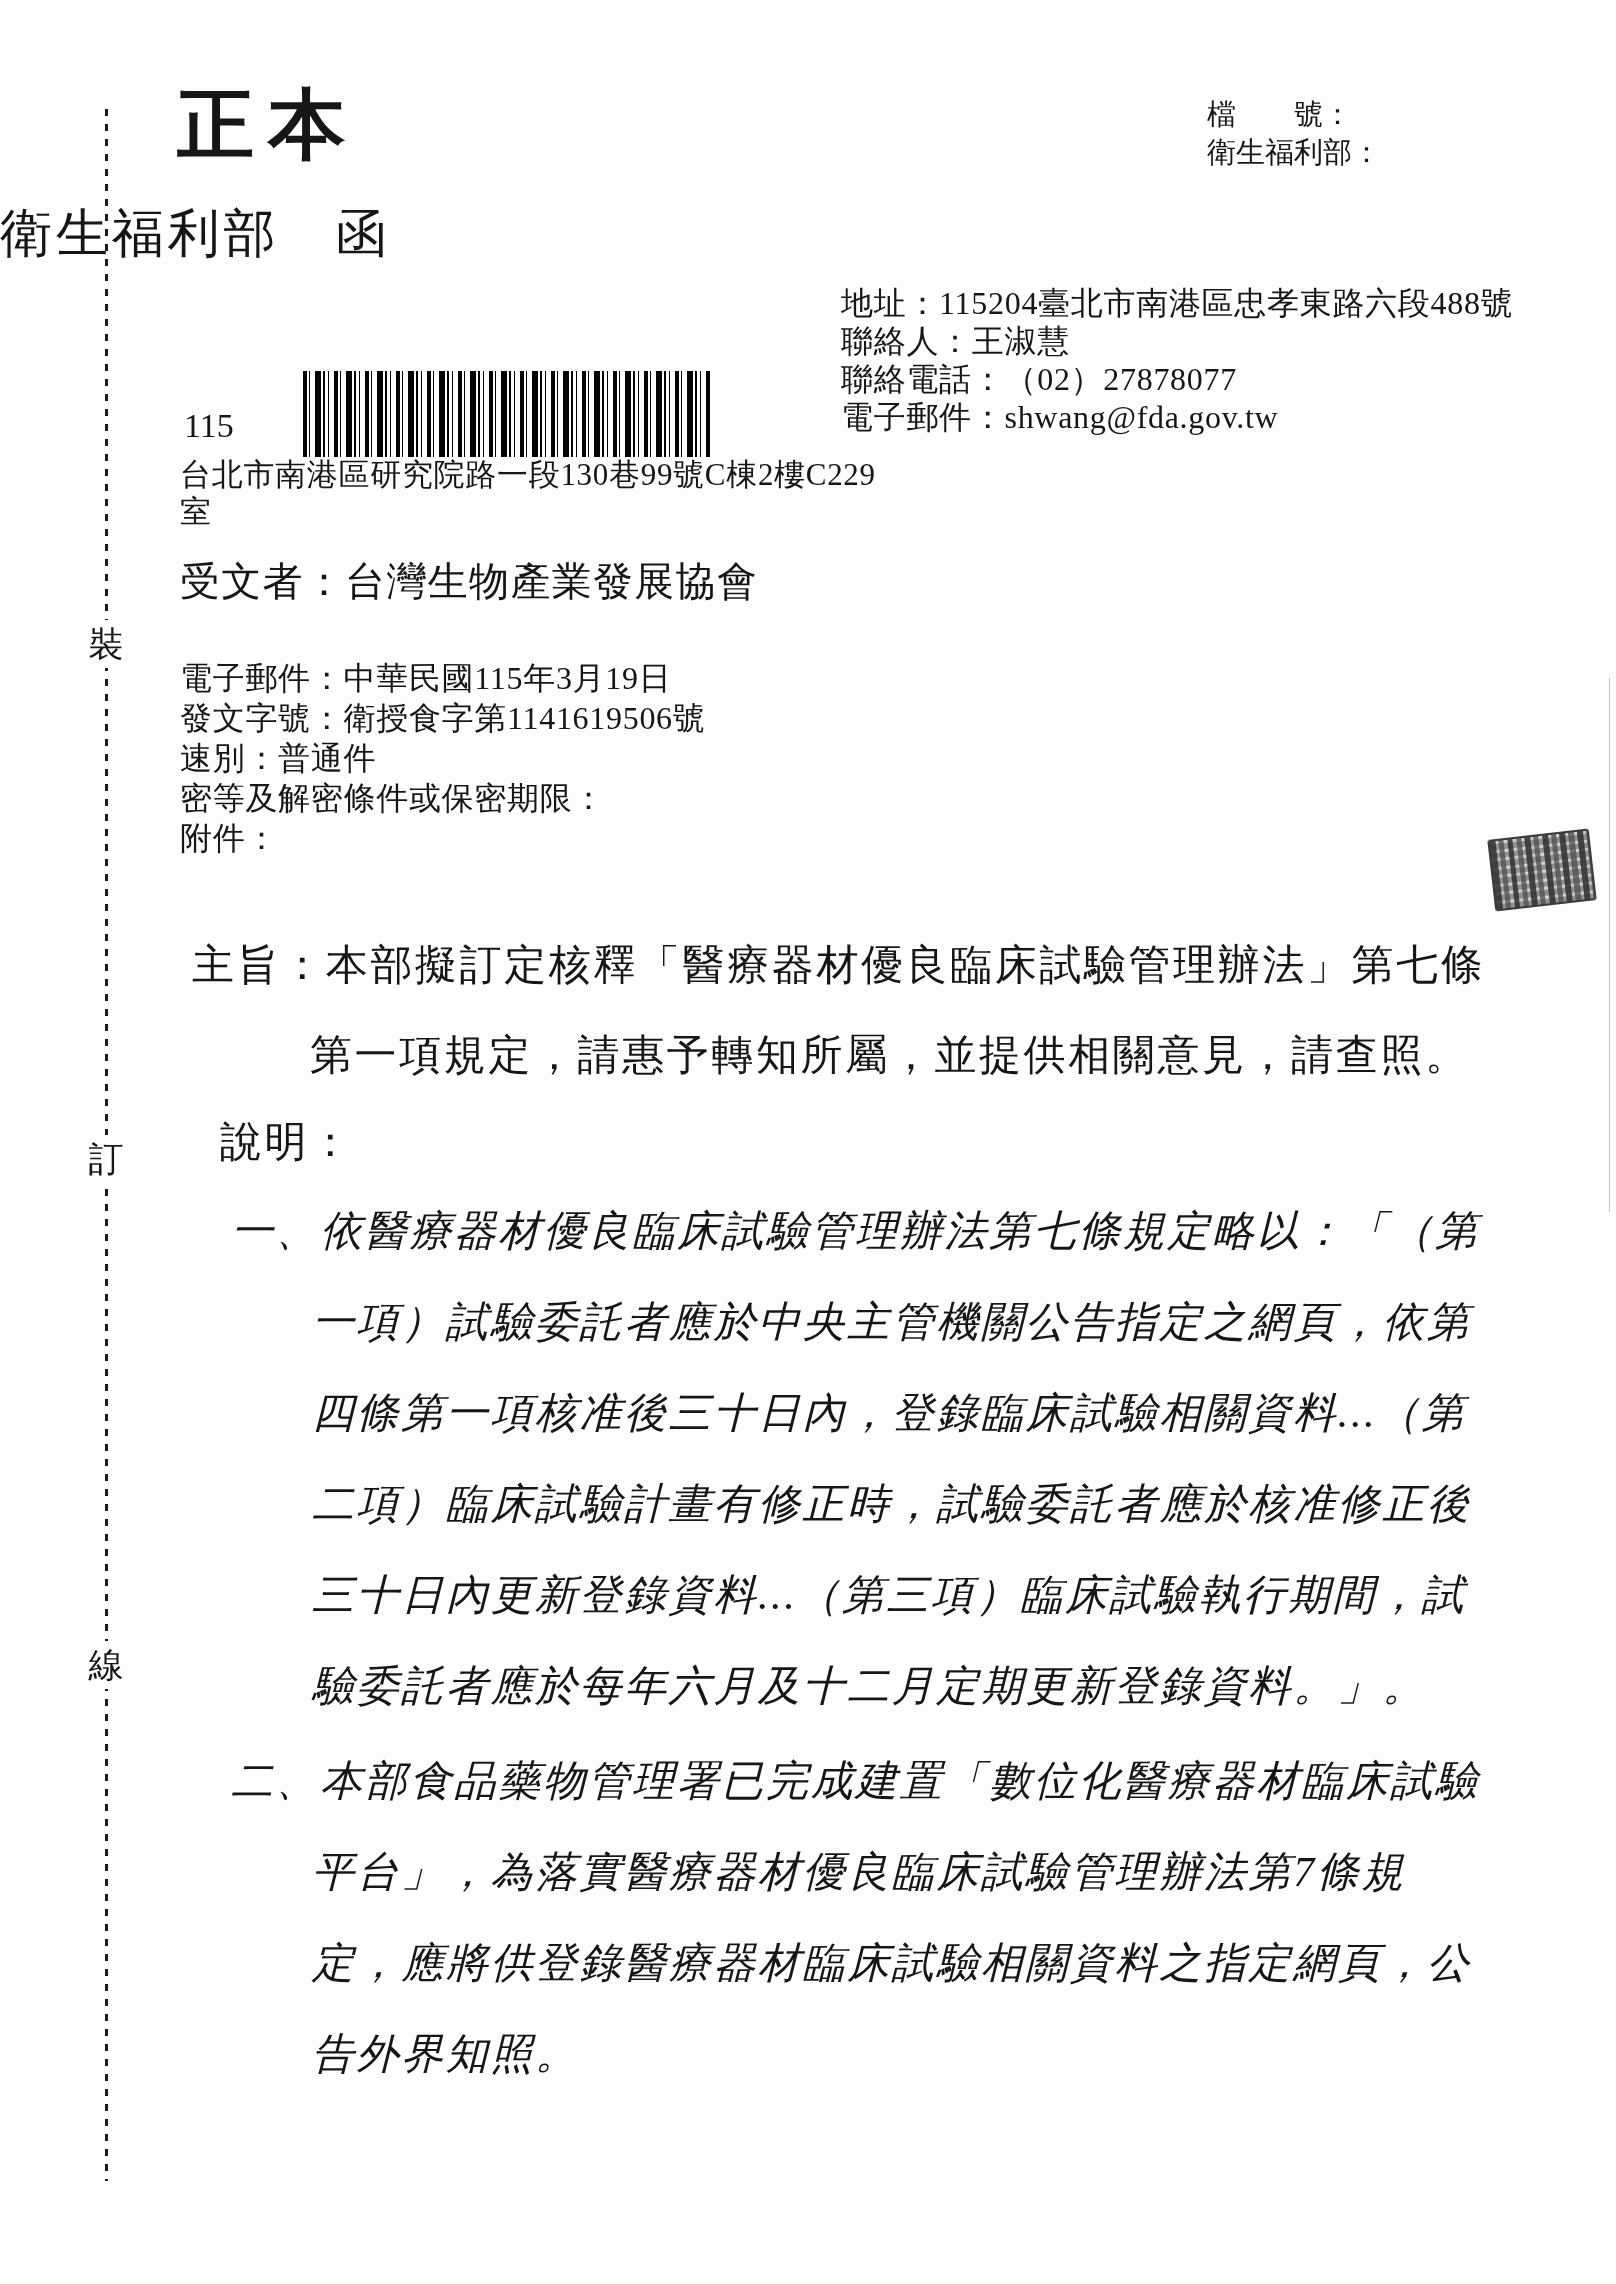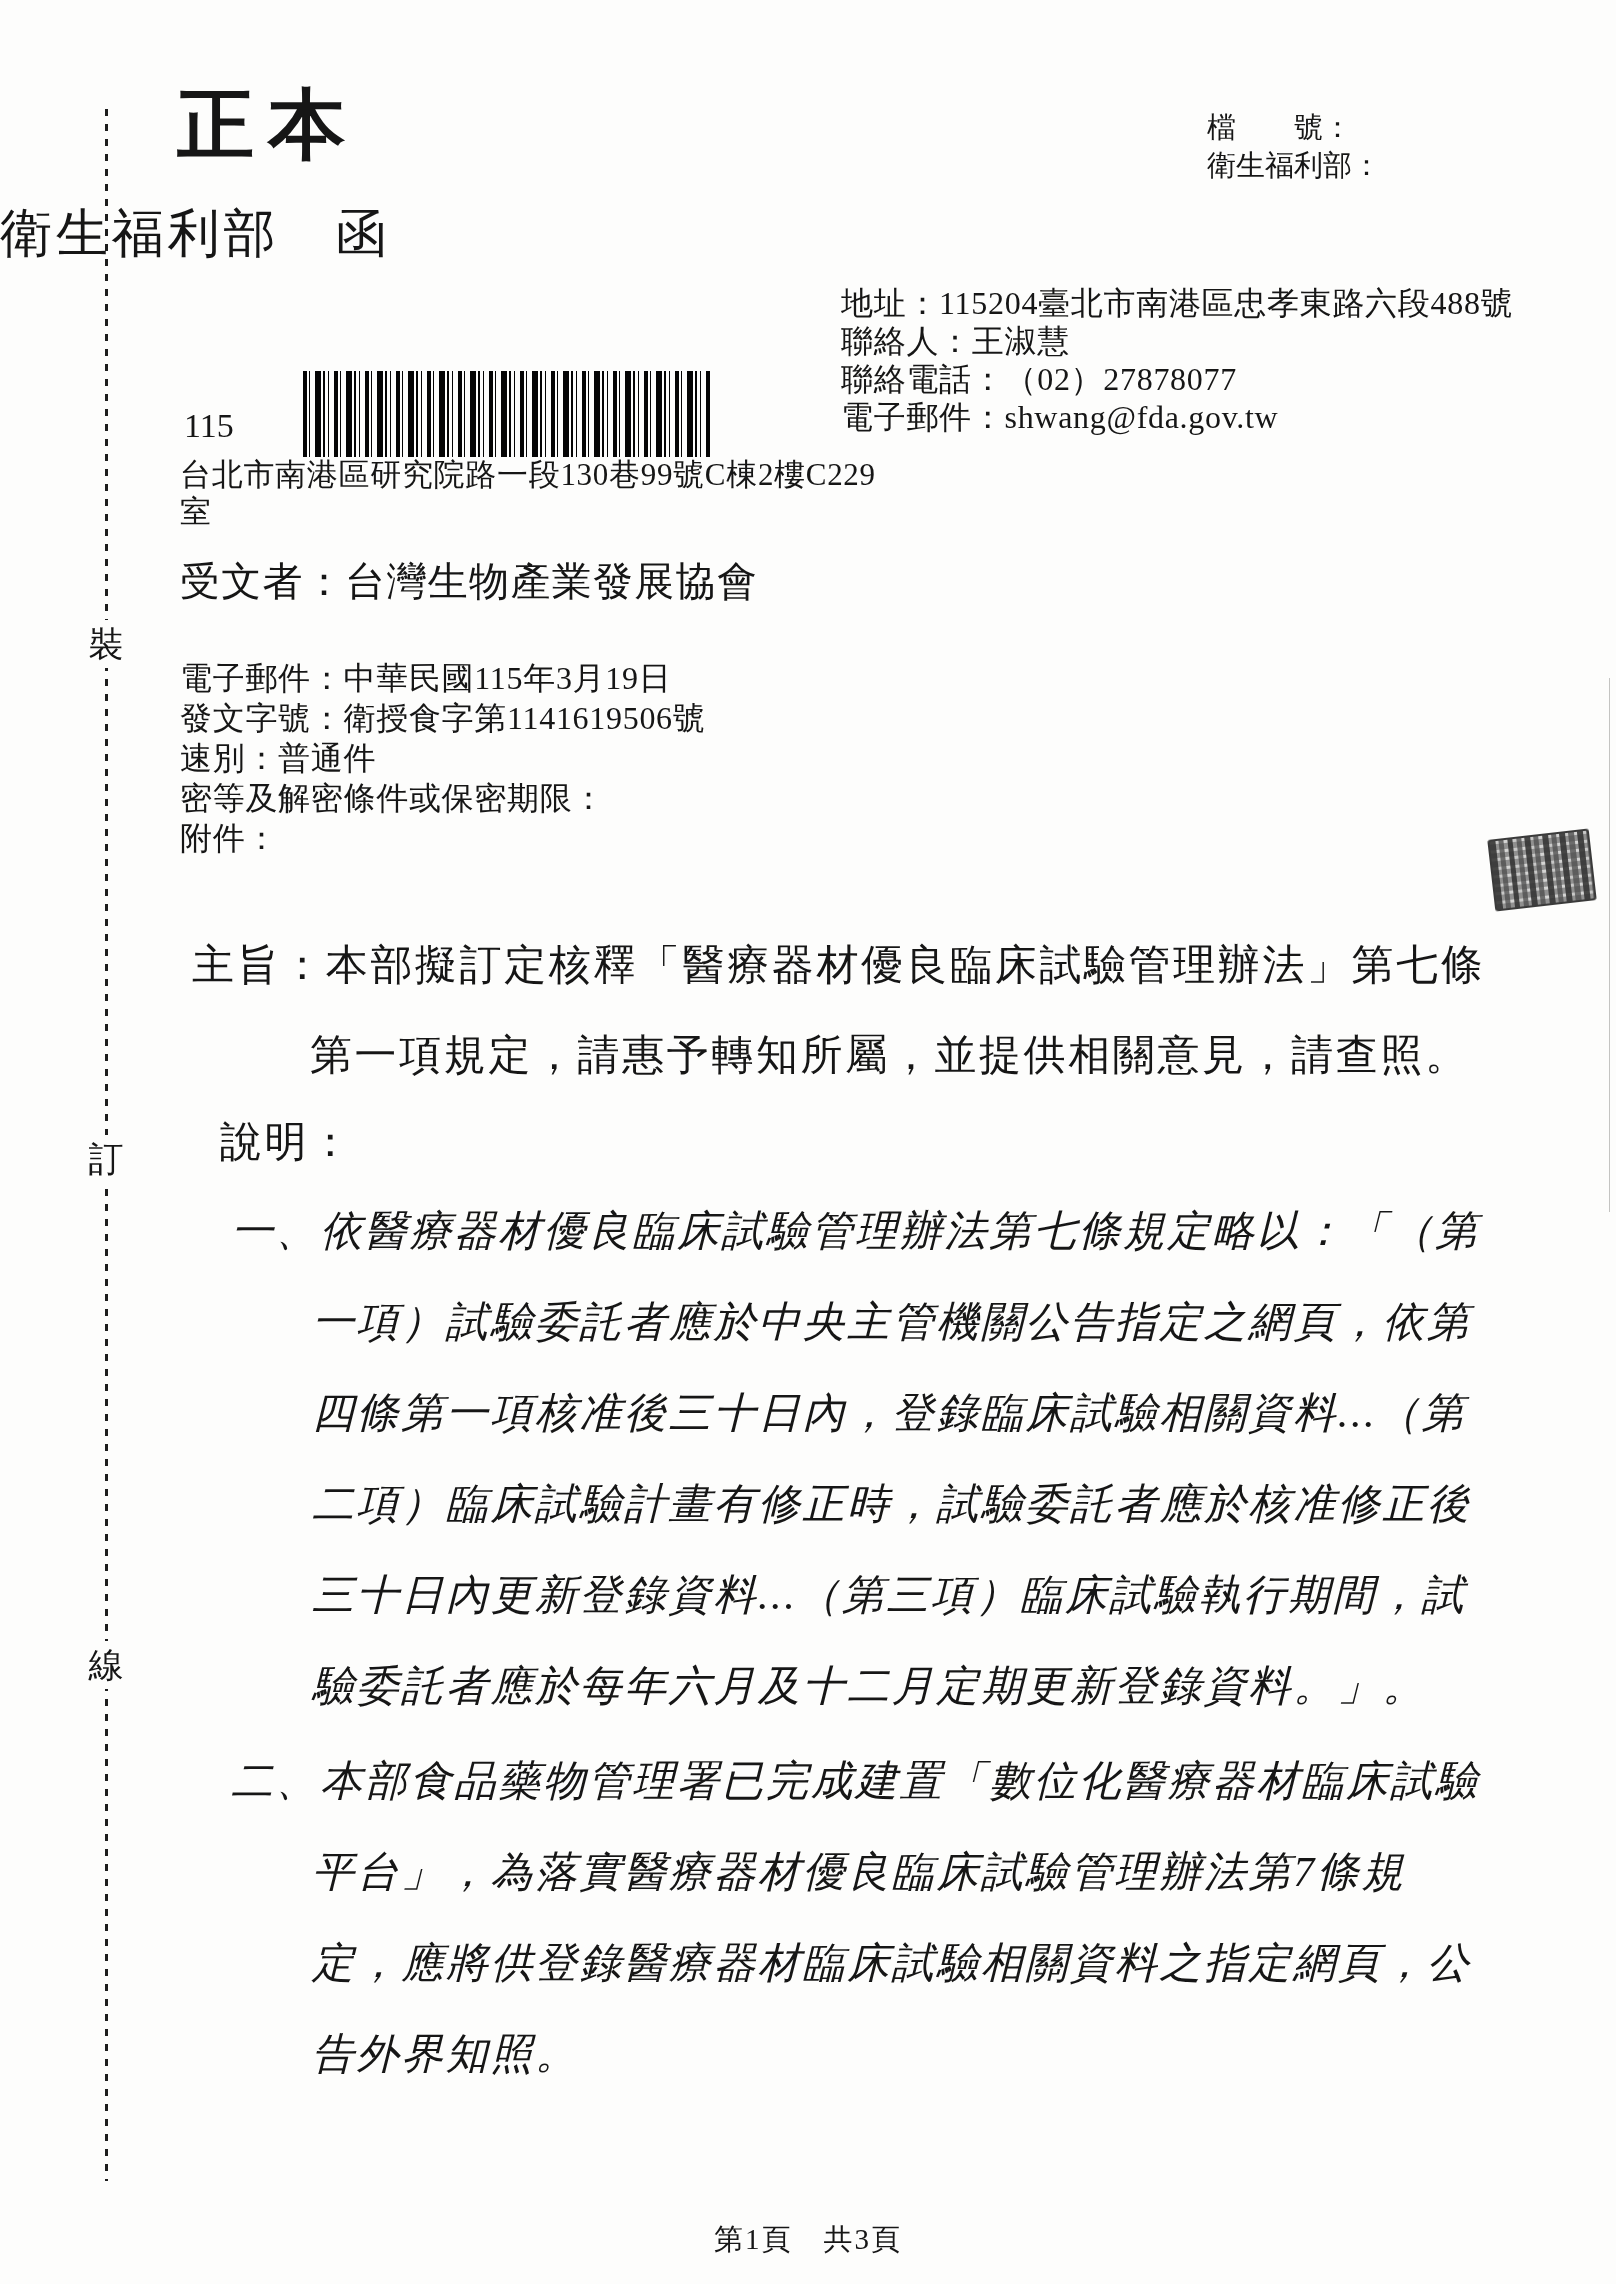--- a/index.html
+++ b/index.html
@@ -26,21 +26,21 @@
   .mark-zhuang{top:620px;}
   .mark-ding{top:1135px;}
   .mark-xian{top:1641px;}
 
   .copy-label{
     position:absolute;left:177px;top:83px;
     font-size:77px;font-weight:700;letter-spacing:14.3px;line-height:1.1;
   }
 
   .file-block{
-    position:absolute;left:1207px;top:108px;
+    position:absolute;left:1207px;top:95px;
     font-size:29px;line-height:38px;
   }
 
   .doc-title{
     position:absolute;left:0;top:199px;width:100%;
     font-size:52px;letter-spacing:3.9px;
   }
 
   .sender-block{
     position:absolute;left:841px;top:284px;
@@ -156,16 +156,15 @@
     <div class="line cont nw">驗委託者應於每年六月及十二月定期更新登錄資料。」。</div>
   </div>
 
   <div class="item item2 body-text">
     <div class="line nw">二、本部食品藥物管理署已完成建置「數位化醫療器材臨床試驗</div>
     <div class="line cont nw">平台」，為落實醫療器材優良臨床試驗管理辦法第7條規</div>
     <div class="line cont nw">定，應將供登錄醫療器材臨床試驗相關資料之指定網頁，公</div>
     <div class="line cont nw">告外界知照。</div>
   </div>
 
-  <div class="footer nw">第1頁　共3頁</div>
 
 </div>
 
 
 </body></html>

